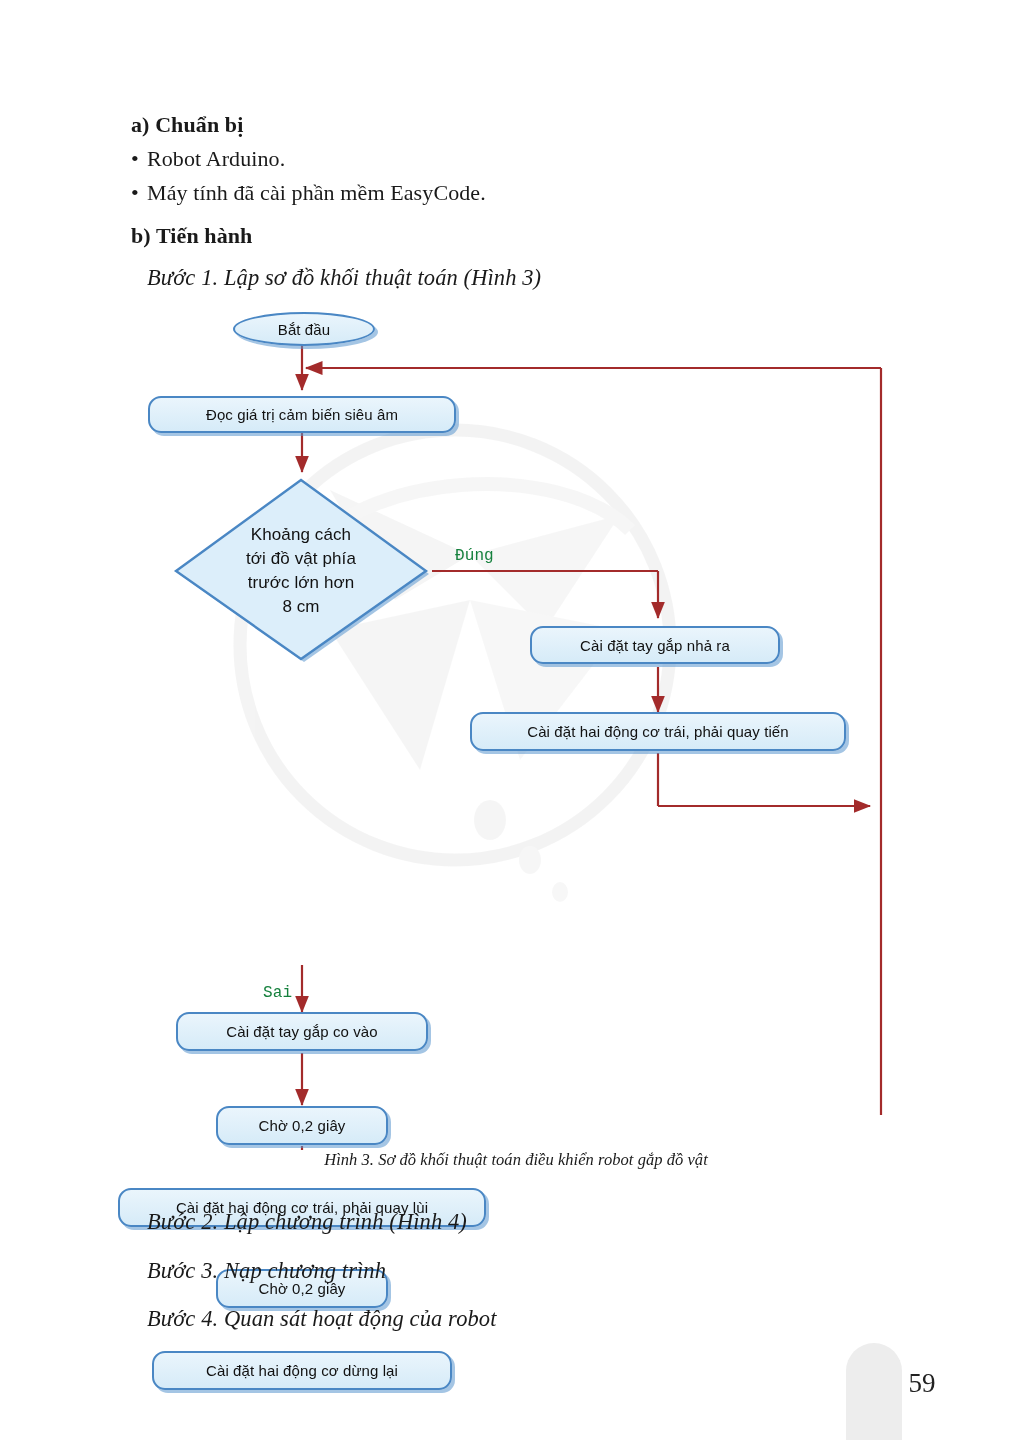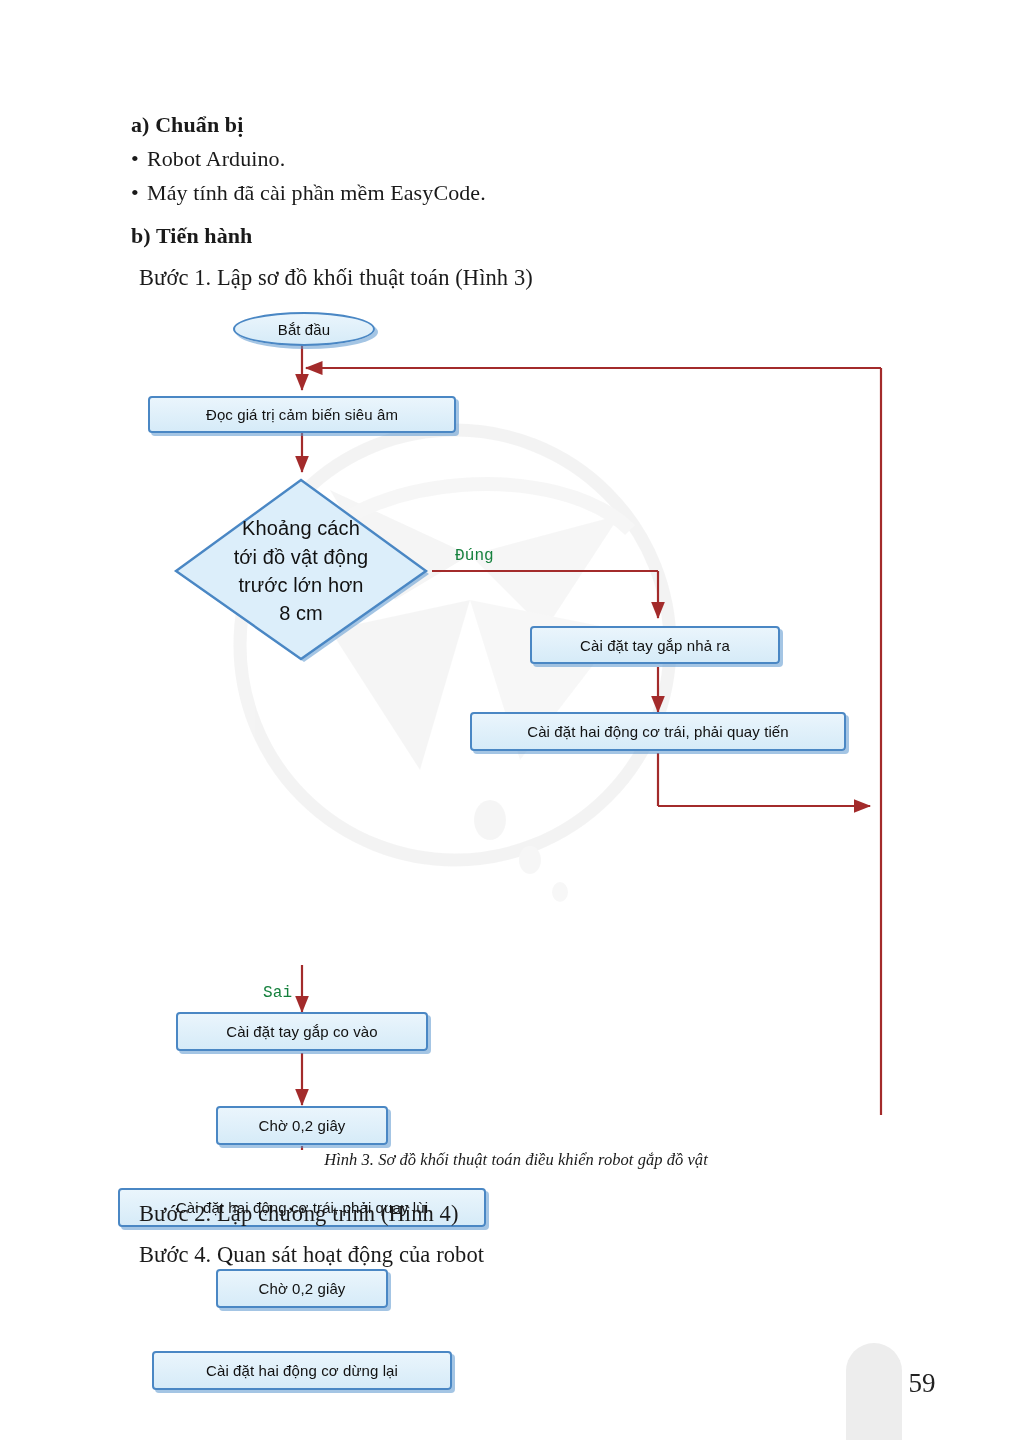--- a/index.html
+++ b/index.html
@@ -37,23 +37,24 @@
     line-height: 1.55;
     margin: 0;
     letter-spacing: 0.1px;
   }
   .bullet-dot {
     display: inline-block;
     width: 16px;
   }
   .step-line {
     font-family: "Liberation Serif", serif;
+    font-style: italic;
     font-size: 22.5px;
     line-height: 1.52;
-    margin: 8px;
+    margin: 16px;
     letter-spacing: 0.1px;
   }
   .heading-b { margin-top: 9px; }
   .step-1 { margin-top: 8px; }
 
   
   .bottom-steps {
     position: absolute;
     left: 131px;
     top: 1190px;
@@ -103,38 +104,38 @@
     background: linear-gradient(180deg, #eaf5fc 0%, #d6ebf8 100%);
     border: 2px solid #4a87c4;
     box-shadow: 3px 3px 0 0 rgba(90,150,205,0.55);
     white-space: nowrap;
     letter-spacing: 0.1px;
   }
   .node-terminal {
     border-radius: 50%;
   }
   .node-process {
-    border-radius: 4px;
+    border-radius: 13px;
   }
   .diamond-wrap {
     position: absolute;
     pointer-events: none;
   }
   .diamond-label {
     position: absolute;
     left: 0;
     top: 0;
     width: 100%;
     height: 100%;
     display: flex;
     align-items: center;
     justify-content: center;
     flex-direction: column;
     font-family: "Liberation Sans", sans-serif;
-    font-size: 20px;
+    font-size: 17px;
     line-height: 1.42;
     color: #111111;
     text-align: center;
     letter-spacing: 0.1px;
   }
   .edge-label {
     position: absolute;
     font-family: Liberation Mono, monospace;
     font-size: 16px;
     color: #15803d;
@@ -252,21 +253,21 @@
     <span>Đọc giá trị cảm biến siêu âm</span>
   </div>
 
   <div class="diamond-wrap" style="left:170px; top:177px; width:262px; height:188px;">
     <svg width="262" height="188" viewBox="0 0 262 188">
       <polygon points="134,7 259,97 134,185 9,97" fill="rgba(90,150,205,0.55)"></polygon>
       <polygon points="131,3 256,94 131,182 6,94" fill="#dceefa" stroke="#4a87c4" stroke-width="2.4"></polygon>
     </svg>
     <div class="diamond-label">
       <span>Khoảng cách</span>
-      <span>tới đồ vật động</span>
+      <span>tới đồ vật phía</span>
       <span>trước lớn hơn</span>
       <span>8 cm</span>
     </div>
   </div>
 
   <div class="edge-label" style="left:455px; top:247px;">Đúng</div>
   <div class="edge-label" style="left:263px; top:684px;">Sai</div>
 
   <div class="node node-process" style="left:530px; top:326px; width:250px; height:38px;">
     <span>Cài đặt tay gắp nhả ra</span>
@@ -295,17 +296,18 @@
   <div class="node node-process" style="left:152px; top:1051px; width:300px; height:39px;">
     <span>Cài đặt hai động cơ dừng lại</span>
   </div>
 
 </div>
 
 <div class="figure-caption">Hình 3. Sơ đồ khối thuật toán điều khiển robot gắp đồ vật</div>
 
 <div class="bottom-steps">
   <p class="step-line">Bước 2. Lập chương trình (Hình 4)</p>
+  <p class="step-line">Bước 3. Nạp chương trình</p>
   <p class="step-line">Bước 4. Quan sát hoạt động của robot</p>
 </div>
 
 <div class="page-tab"></div>
 <div class="page-number">59</div>
 
 </body></html>

